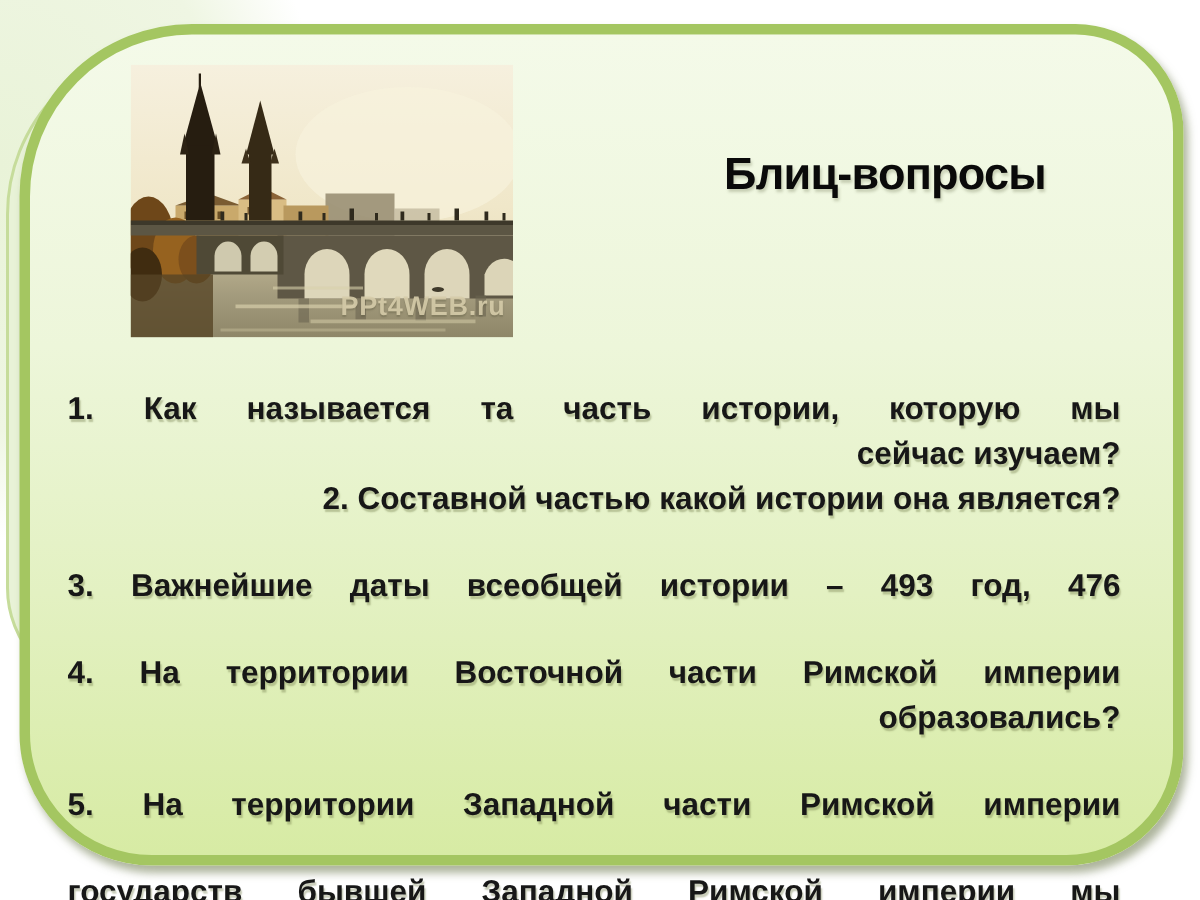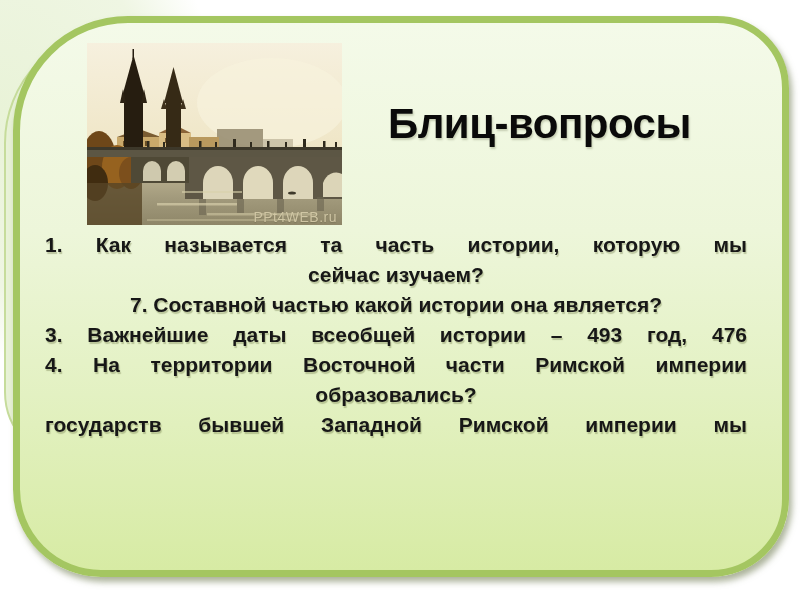--- a/index.html
+++ b/index.html
@@ -23,40 +23,41 @@
     border-radius:115px 72px 78px 88px;
     background:linear-gradient(180deg,#f4fae9 0%,#edf6da 38%,#e3f1c2 68%,#d7eba4 100%);
     box-shadow:3px 5px 6px rgba(106,118,74,0.55);
   }
   .photo{
     position:absolute;left:87px;top:43px;width:255px;height:182px;
     overflow:hidden;
   }
   .photo svg{display:block;width:100%;height:100%;}
   .wm{
-    position:absolute;right:5px;bottom:0;
-    font-size:14px;font-weight:normal;
+    position:absolute;right:5px;bottom:10px;
+    font-size:18px;font-weight:bold;
     color:rgba(214,204,170,0.9);
     text-shadow:0 1px 1px rgba(90,85,60,0.35);
     letter-spacing:0.5px;
   }
   .title{
-    position:absolute;left:388px;top:100px;width:372px;margin:0;
-    font-size:42px;font-weight:bold;color:#0a0a0a;
+    position:absolute;left:404px;top:100px;width:372px;margin:0;
+    text-align:center;
+    font-size:30px;font-weight:bold;color:#0a0a0a;
     letter-spacing:-0.5px;
     text-shadow:1px 2px 2px rgba(70,80,40,0.25);
   }
   .qtext{
     position:absolute;left:45px;top:230px;width:702px;
     font-size:21px;font-weight:bold;color:#171717;
     line-height:30px;
     text-shadow:1px 2px 1px rgba(115,125,75,0.4);
   }
-  .ln{text-align:center;white-space:nowrap;}
-  .ln.j{white-space:normal;text-align:justify;text-align-last:justify;}
+  .ln{text-align:right;white-space:nowrap;}
+  .ln.j{white-space:normal;text-align:justify;text-align-last:justify;margin-top:28px;}
 </style>
 </head>
 <body>
 
 <div class="stage">
 
   <div class="outer-shape"></div>
 
   <div class="card"></div>
 
@@ -158,20 +159,21 @@
       </g>
     </svg>
     <span class="wm">PPt4WEB.ru</span>
   </div>
 
   <h1 class="title">Блиц-вопросы</h1>
 
   <div class="qtext">
     <div class="ln j">1. Как называется та часть истории, которую мы</div>
     <div class="ln">сейчас изучаем?</div>
-    <div class="ln">7. Составной частью какой истории она является?</div>
+    <div class="ln">2. Составной частью какой истории она является?</div>
     <div class="ln j">3. Важнейшие даты всеобщей истории – 493 год, 476</div>
     <div class="ln j">4. На территории Восточной части Римской империи</div>
     <div class="ln">образовались?</div>
+    <div class="ln j">5. На территории Западной части Римской империи</div>
     <div class="ln j">государств бывшей Западной Римской империи мы</div>
   </div>
 
 </div>
 
 </body></html>

